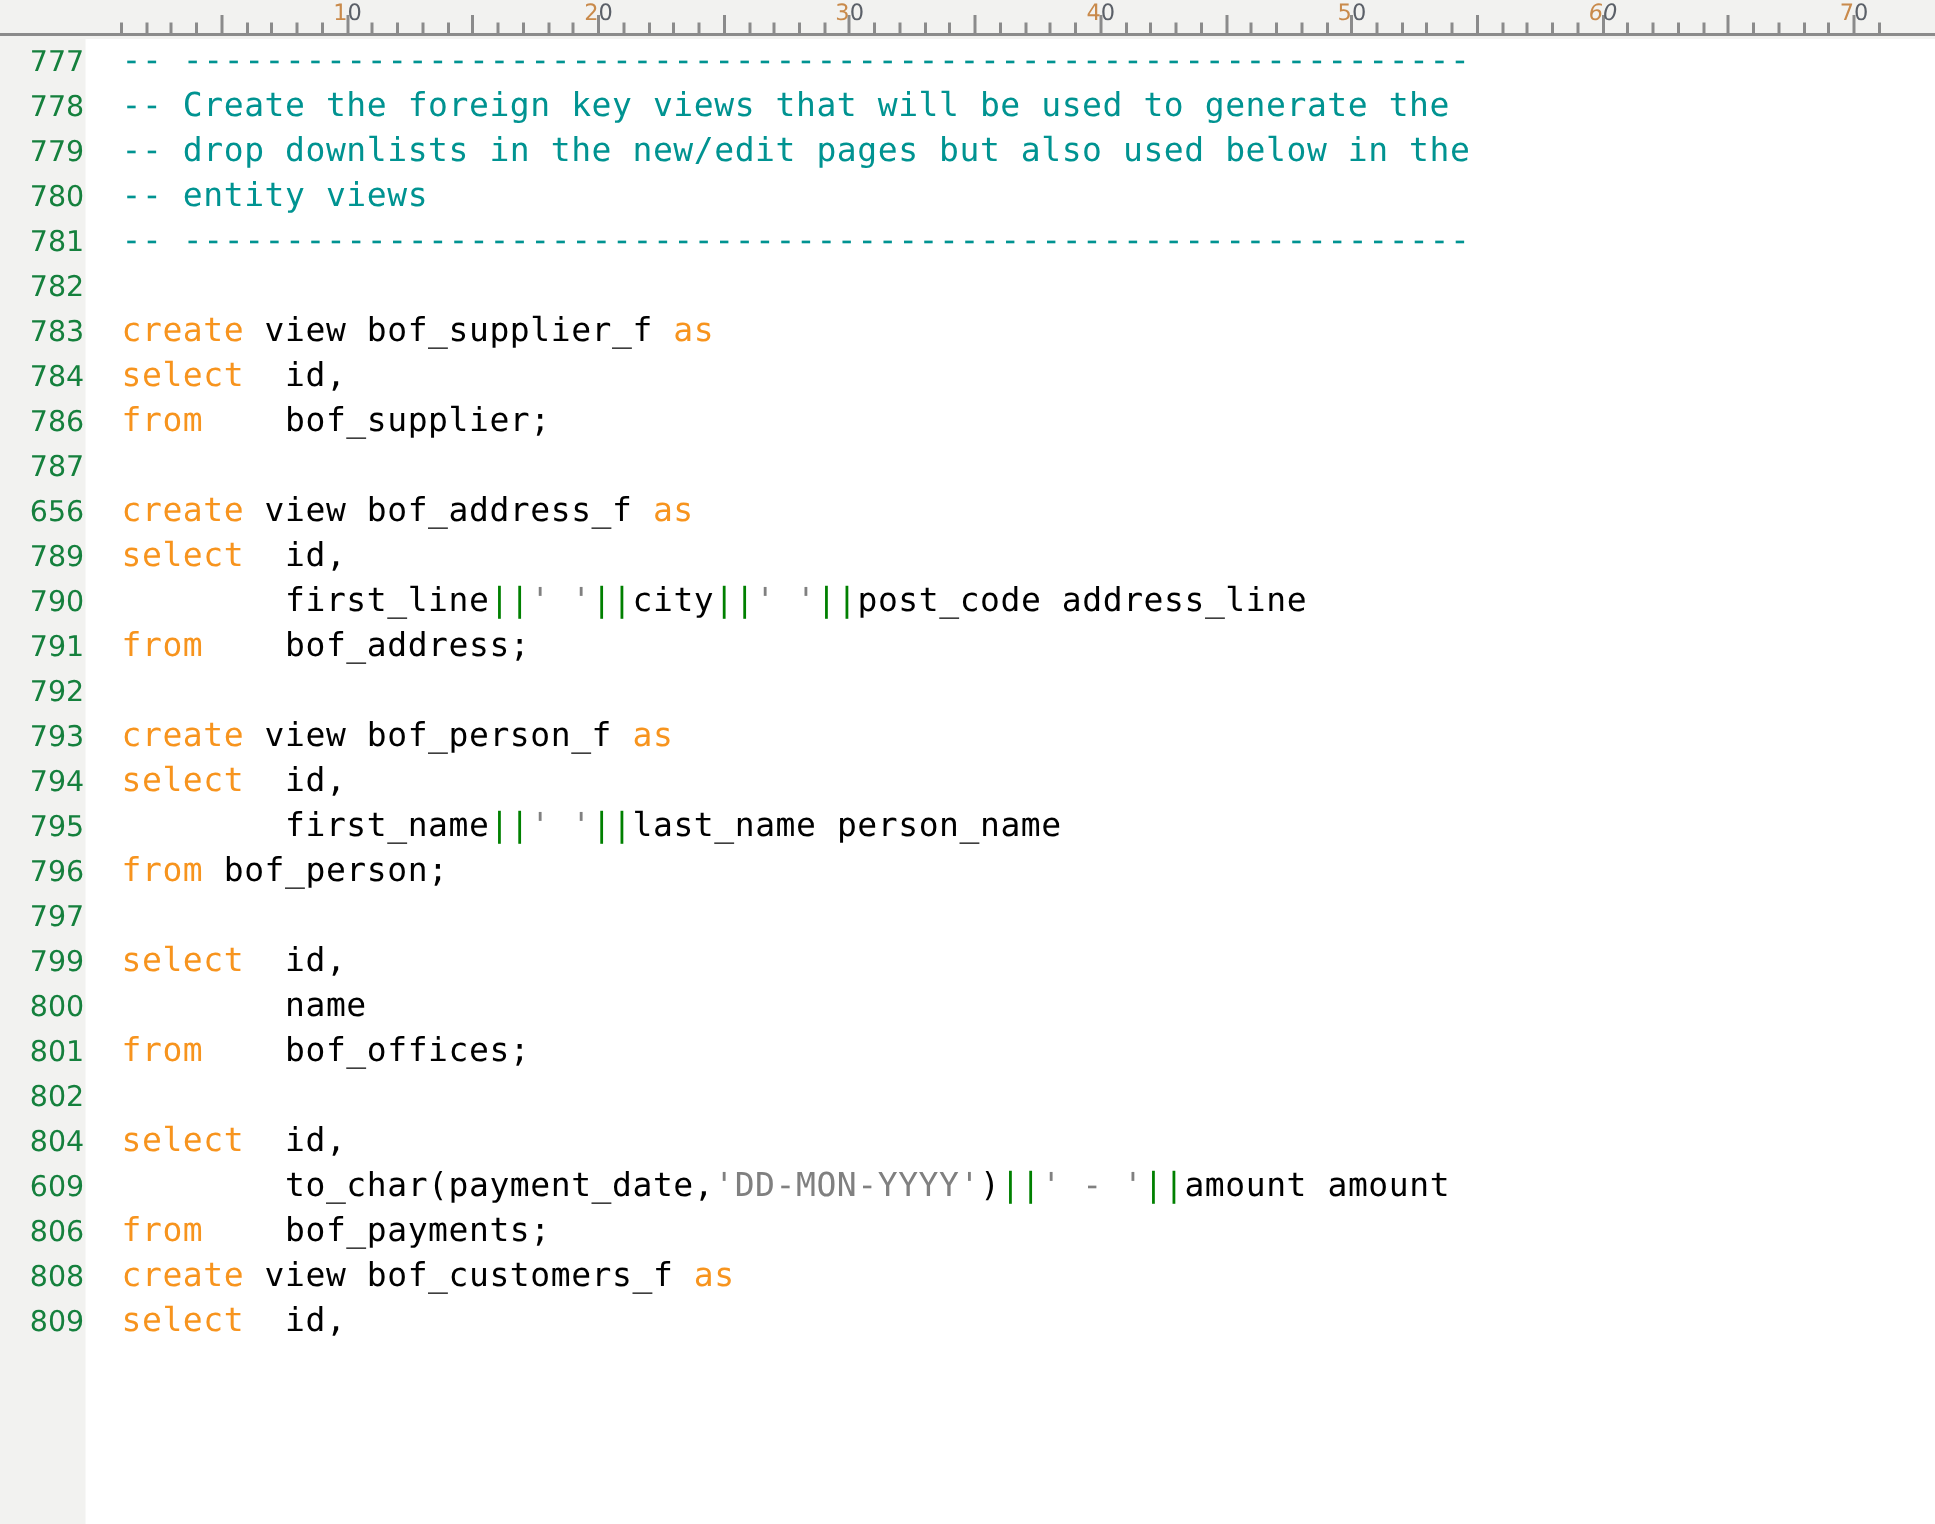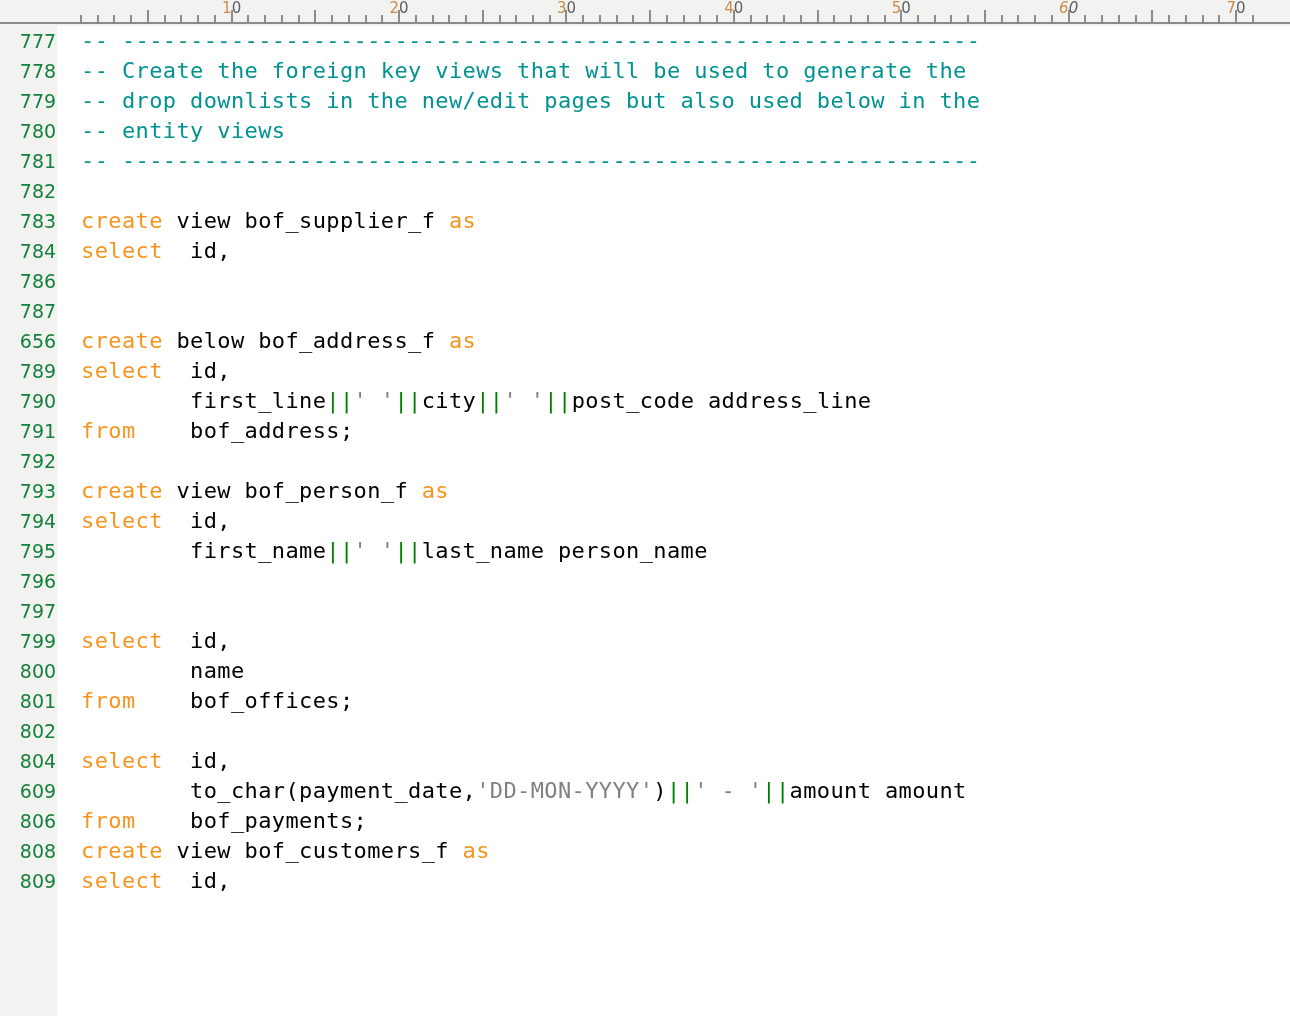--- a/index.html
+++ b/index.html
@@ -212,31 +212,31 @@
     <div id="gutter-bg"></div>
     <div id="lines">
         <div class="code-line"><div class="lineno">777</div><div class="linetext"><span class="tok-cmt">-- ---------------------------------------------------------------</span></div></div>
         <div class="code-line"><div class="lineno">778</div><div class="linetext"><span class="tok-cmt">-- Create the foreign key views that will be used to generate the</span></div></div>
         <div class="code-line"><div class="lineno">779</div><div class="linetext"><span class="tok-cmt">-- drop downlists in the new/edit pages but also used below in the</span></div></div>
         <div class="code-line"><div class="lineno">780</div><div class="linetext"><span class="tok-cmt">-- entity views</span></div></div>
         <div class="code-line"><div class="lineno">781</div><div class="linetext"><span class="tok-cmt">-- ---------------------------------------------------------------</span></div></div>
         <div class="code-line"><div class="lineno">782</div><div class="linetext"></div></div>
         <div class="code-line"><div class="lineno">783</div><div class="linetext"><span class="tok-kw">create</span><span class="tok-id"> view bof_supplier_f </span><span class="tok-kw">as</span></div></div>
         <div class="code-line"><div class="lineno">784</div><div class="linetext"><span class="tok-kw">select</span><span class="tok-id">  id,</span></div></div>
-        <div class="code-line"><div class="lineno">786</div></div>
+        <div class="code-line"><div class="lineno">786</div><div class="linetext"><span class="tok-kw">from</span><span class="tok-id">    bof_supplier;</span></div></div>
         <div class="code-line"><div class="lineno">787</div><div class="linetext"></div></div>
-        <div class="code-line"><div class="lineno">656</div><div class="linetext"><span class="tok-kw">create</span><span class="tok-id"> below bof_address_f </span><span class="tok-kw">as</span></div></div>
+        <div class="code-line"><div class="lineno">656</div><div class="linetext"><span class="tok-kw">create</span><span class="tok-id"> view bof_address_f </span><span class="tok-kw">as</span></div></div>
         <div class="code-line"><div class="lineno">789</div><div class="linetext"><span class="tok-kw">select</span><span class="tok-id">  id,</span></div></div>
         <div class="code-line"><div class="lineno">790</div><div class="linetext"><span class="tok-id">        first_line</span><span class="tok-op">||</span><span class="tok-str">' '</span><span class="tok-op">||</span><span class="tok-id">city</span><span class="tok-op">||</span><span class="tok-str">' '</span><span class="tok-op">||</span><span class="tok-id">post_code address_line</span></div></div>
         <div class="code-line"><div class="lineno">791</div><div class="linetext"><span class="tok-kw">from</span><span class="tok-id">    bof_address;</span></div></div>
         <div class="code-line"><div class="lineno">792</div><div class="linetext"></div></div>
         <div class="code-line"><div class="lineno">793</div><div class="linetext"><span class="tok-kw">create</span><span class="tok-id"> view bof_person_f </span><span class="tok-kw">as</span></div></div>
         <div class="code-line"><div class="lineno">794</div><div class="linetext"><span class="tok-kw">select</span><span class="tok-id">  id,</span></div></div>
         <div class="code-line"><div class="lineno">795</div><div class="linetext"><span class="tok-id">        first_name</span><span class="tok-op">||</span><span class="tok-str">' '</span><span class="tok-op">||</span><span class="tok-id">last_name person_name</span></div></div>
-        <div class="code-line"><div class="lineno">796</div></div>
+        <div class="code-line"><div class="lineno">796</div><div class="linetext"><span class="tok-kw">from</span><span class="tok-id"> bof_person;</span></div></div>
         <div class="code-line"><div class="lineno">797</div><div class="linetext"></div></div>
         <div class="code-line"><div class="lineno">799</div><div class="linetext"><span class="tok-kw">select</span><span class="tok-id">  id,</span></div></div>
         <div class="code-line"><div class="lineno">800</div><div class="linetext"><span class="tok-id">        name</span></div></div>
         <div class="code-line"><div class="lineno">801</div><div class="linetext"><span class="tok-kw">from</span><span class="tok-id">    bof_offices;</span></div></div>
         <div class="code-line"><div class="lineno">802</div><div class="linetext"></div></div>
         <div class="code-line"><div class="lineno">804</div><div class="linetext"><span class="tok-kw">select</span><span class="tok-id">  id,</span></div></div>
         <div class="code-line"><div class="lineno">609</div><div class="linetext"><span class="tok-id">        to_char(payment_date,</span><span class="tok-str">'DD-MON-YYYY'</span><span class="tok-id">)</span><span class="tok-op">||</span><span class="tok-str">' - '</span><span class="tok-op">||</span><span class="tok-id">amount amount</span></div></div>
         <div class="code-line"><div class="lineno">806</div><div class="linetext"><span class="tok-kw">from</span><span class="tok-id">    bof_payments;</span></div></div>
         <div class="code-line"><div class="lineno">808</div><div class="linetext"><span class="tok-kw">create</span><span class="tok-id"> view bof_customers_f </span><span class="tok-kw">as</span></div></div>
         <div class="code-line"><div class="lineno">809</div><div class="linetext"><span class="tok-kw">select</span><span class="tok-id">  id,</span></div></div>

